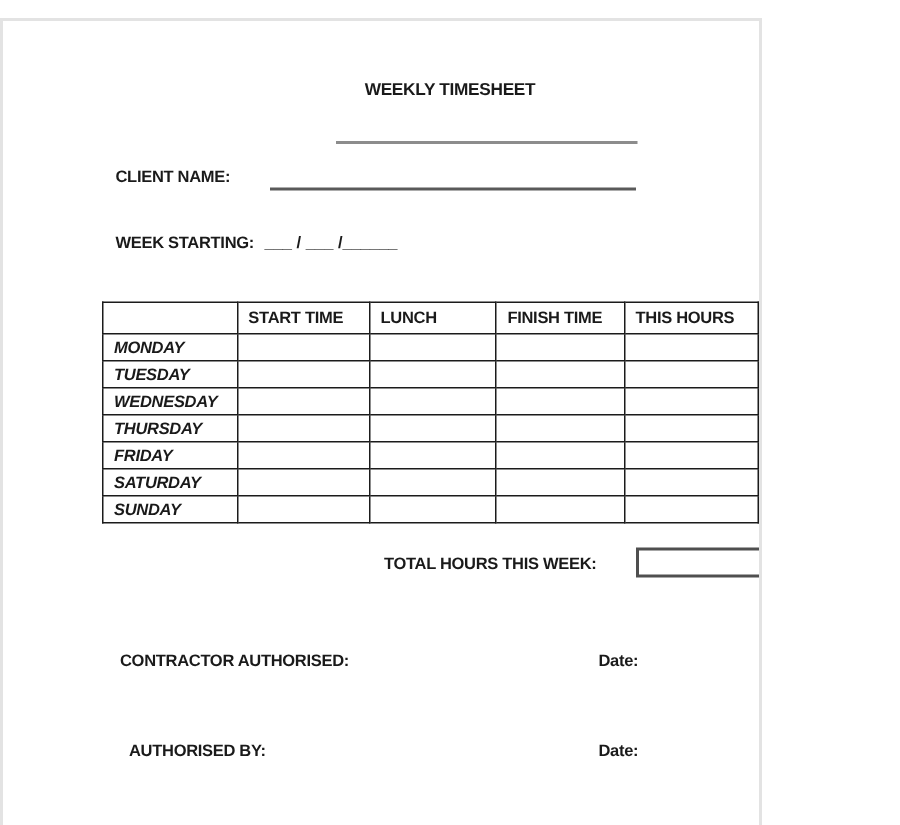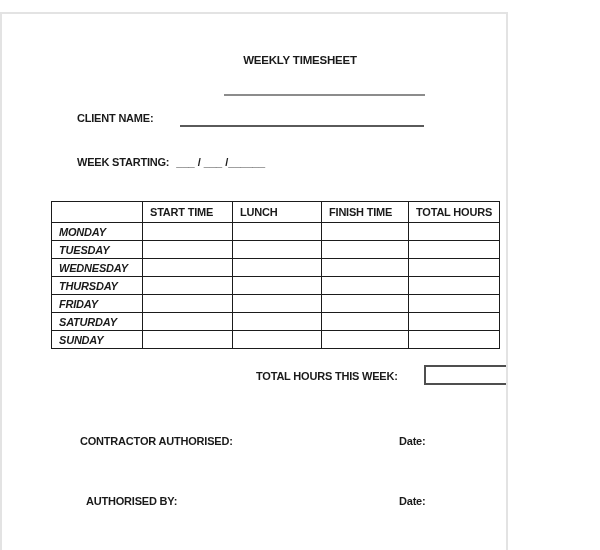--- a/index.html
+++ b/index.html
@@ -30,21 +30,21 @@
     border-bottom:2px solid #8c8c8c;
   }
   #client-name-label{left:75px;top:98px;}
   #client-name-line{
     left:178px;top:92px;width:244px;height:19px;
     border-bottom:2px solid #5a5a5a;
   }
   #week-starting{left:75px;top:142px;white-space:nowrap;}
   #week-starting .blanks{margin-left:7px;letter-spacing:0;}
   table#timesheet{
-    position:absolute;left:49px;top:187px;
+    position:absolute;left:66px;top:187px;
     border-collapse:collapse;
     table-layout:fixed;
   }
   table#timesheet td, table#timesheet th{
     border:1.5px solid #1b1b1b;
     padding:0 0 0 7px;
     text-align:left;
     font-size:11px;
     font-weight:bold;
     color:#1a1a1a;
@@ -92,21 +92,21 @@
         <col class="c-lunch">
         <col class="c-finish">
         <col class="c-total">
     </colgroup>
     <thead>
       <tr>
         <th></th>
         <th>START TIME</th>
         <th>LUNCH</th>
         <th>FINISH TIME</th>
-        <th>TOTAL HOURS</th>
+        <th>THIS HOURS</th>
       </tr>
     </thead>
     <tbody>
         <tr>
           <td>MONDAY</td>
           <td></td>
           <td></td>
           <td></td>
           <td></td>
         </tr>

